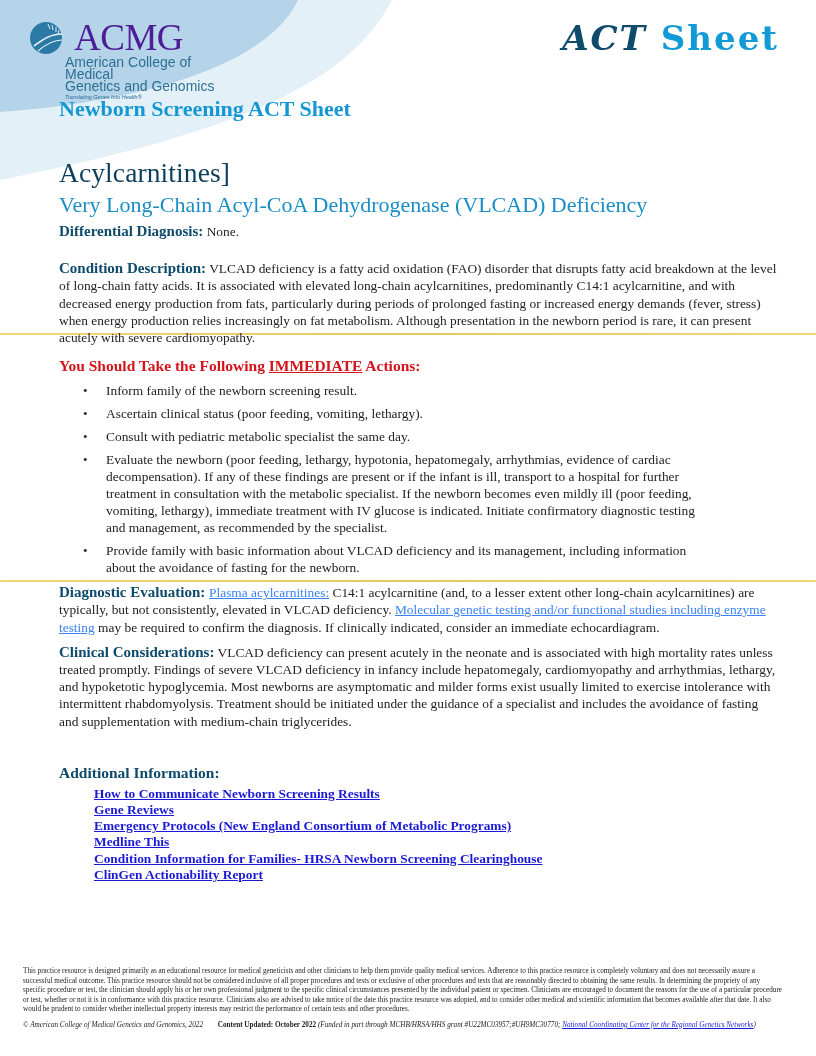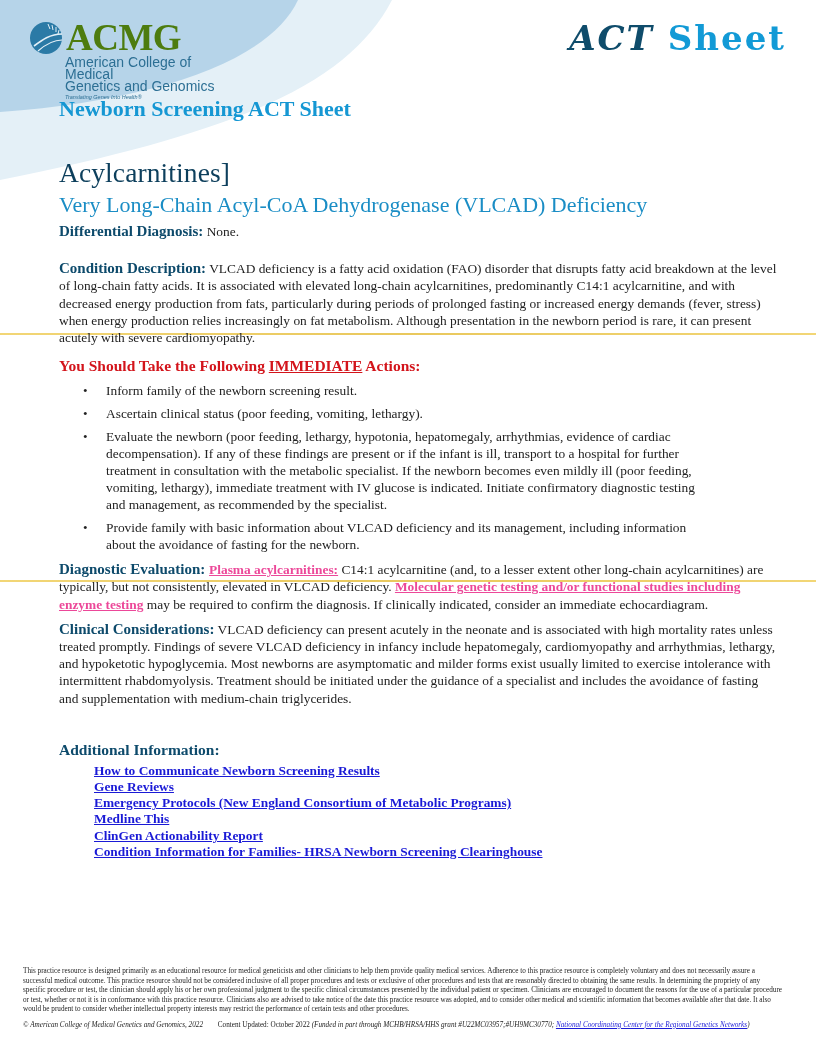--- a/index.html
+++ b/index.html
@@ -7,33 +7,33 @@
     width: 816px; height: 1056px; position: relative; overflow: hidden;
     background: #ffffff;
     font-family: "DejaVu Serif", "Liberation Serif", serif;
     color: #222;
   }
   .bg-swoosh { position: absolute; left: 0; top: 0; width: 816px; height: 200px; pointer-events: none; }
   .logo { position: absolute; left: 28px; top: 20px; width: 200px; }
   .logo-row { display: flex; align-items: center; }
   .logo-mark { width: 36px; height: 36px; }
   .logo-word {
-    font-family: "Liberation Serif", serif; font-size: 37px; color: #4d7c0f;
-    letter-spacing: -0.5px; line-height: 36px; margin-left: 2px; font-weight: bold;
+    font-family: "Liberation Serif", serif; font-size: 37px; color: #4c1d95;
+    letter-spacing: -0.5px; line-height: 36px; margin-left: 10px;
   }
   .logo-sub {
     font-family: "Liberation Sans", sans-serif; font-size: 14px; color: #2c6f94;
     margin-left: 37px; line-height: 11.5px; margin-top: 1px;
   }
   .logo-tag {
     font-family: "Liberation Sans", sans-serif; font-size: 5.5px; font-style: italic;
     color: #2c6f94; margin-left: 37px; margin-top: 1px;
   }
   .act-sheet {
-    position: absolute; right: 30px; top: 18px;
+    position: absolute; right: 37px; top: 18px;
     font-family: "DejaVu Serif", serif; font-size: 34px; font-weight: bold; letter-spacing: 2px;
   }
   .act-sheet .a { color: #0f4c6b; font-style: italic; }
   .act-sheet .s { color: #129ad6; }
 
   .content { position: absolute; left: 59px; top: 98px; width: 720px; }
   .kicker { font-family: Liberation Serif, serif; font-weight: bold; font-size: 22px; color: #1597d3; margin: 0; line-height: 22px; }
   .title { font-family: "Liberation Serif", serif; font-size: 27.5px; color: #0d3f5c; line-height: 34px; margin: 2px 0 0 0; font-weight: normal; letter-spacing: 0.1px; }
   .subtitle { font-family: "Liberation Serif", serif; font-size: 22px; color: #1a8dc5; line-height: 28px; margin: 1px 0 4px 0; font-weight: normal; }
   .para { font-family: "Liberation Serif", serif; font-size: 13.4px; line-height: 17.2px; color: #222; margin: 0; }
@@ -46,33 +46,33 @@
     color: #d3141b; font-size: 15.5px; margin: 0; line-height: 20px;
   }
   .immediate .u { text-decoration: underline; }
   ul.actions { margin: 6px 0 0 0; padding: 0 0 0 47px; list-style: none; }
   ul.actions li {
     position: relative; font-family: "Liberation Serif", serif; font-size: 13.4px; line-height: 17px;
     color: #222; margin-bottom: 6px; padding-left: 0; width: 600px;
   }
   ul.actions li::before { content: "\2022"; position: absolute; left: -23px; top: 0; font-size: 13px; }
   ul.actions li.gap { margin-top: 22px; }
-  a.link { color: #ec4899; text-decoration: underline; font-weight: bold; }
+  a.link { color: #3b82f6; text-decoration: underline; font-weight: normal; }
   .addl { margin-top: 34px; }
   .addl-title { font-family: "Liberation Serif", serif; font-weight: bold; font-size: 15.5px; color: #0d4a6b; margin: 0 0 4px 0; }
   .addl-links { padding-left: 35px; }
   .addl-links a {
     display: block; font-family: "Liberation Serif", serif; font-weight: bold; font-size: 13.4px;
     color: #1a1ad6; text-decoration: underline; line-height: 16.2px;
   }
   .footer { position: absolute; left: 23px; top: 967px; width: 760px; }
   .disclaimer { font-family: "Liberation Serif", serif; font-size: 7.2px; line-height: 9.5px; color: #222; margin: 0; }
   .copy { font-family: "Liberation Serif", serif; font-size: 7.2px; line-height: 9.5px; color: #222; margin: 6px 0 0 0; }
   .copy .it { font-style: italic; }
-  .copy .b { font-weight: normal; padding-left: 13px; }
+  .copy .b { font-weight: bold; padding-left: 13px; }
   .copy a { color: #1a1ad6; text-decoration: underline; font-style: italic; }
 </style>
 </head>
 <body>
 
 <svg class="bg-swoosh" viewBox="0 0 816 200" preserveAspectRatio="none">
   <path d="M0,0 L392,0 C350,80 250,130 0,180 Z" fill="#e4f0f7"></path>
   <path d="M0,0 L298,0 C270,60 160,100 0,112 Z" fill="#b6d4e9"></path>
 </svg>
 
@@ -115,41 +115,42 @@
     <span class="lbl">Condition Description:</span><span> VLCAD deficiency is a fatty acid oxidation (FAO) disorder that disrupts fatty acid breakdown at the level of long-chain fatty acids. It is associated with elevated long-chain acylcarnitines, predominantly C14:1 acylcarnitine, and with decreased energy production from fats, particularly during periods of prolonged fasting or increased energy demands (fever, stress) when energy production relies increasingly on fat metabolism. Although presentation in the newborn period is rare, it can present acutely with severe cardiomyopathy.</span>
   </p>
 
   <p class="immediate">
     <span>You Should Take the Following </span><span class="u">IMMEDIATE</span><span> Actions:</span>
   </p>
 
   <ul class="actions">
     <li>Inform family of the newborn screening result.</li>
     <li>Ascertain clinical status (poor feeding, vomiting, lethargy).</li>
+    <li>Consult with pediatric metabolic specialist the same day.</li>
     <li>Evaluate the newborn (poor feeding, lethargy, hypotonia, hepatomegaly, arrhythmias, evidence of cardiac decompensation). If any of these findings are present or if the infant is ill, transport to a hospital for further treatment in consultation with the metabolic specialist. If the newborn becomes even mildly ill (poor feeding, vomiting, lethargy), immediate treatment with IV glucose is indicated. Initiate confirmatory diagnostic testing and management, as recommended by the specialist.</li>
     <li>Provide family with basic information about VLCAD deficiency and its management, including information about the avoidance of fasting for the newborn.</li>
   </ul>
 
   <p class="para" style="margin-top:8px;">
     <span class="lbl">Diagnostic Evaluation</span><span class="lbl">: </span><a class="link" href="#">Plasma acylcarnitines:</a><span> C14:1 acylcarnitine (and, to a lesser extent other long-chain acylcarnitines) are typically, but not consistently, elevated in VLCAD deficiency. </span><a class="link" href="#">Molecular genetic testing and/or functional studies including enzyme testing</a><span> may be required to confirm the diagnosis. If clinically indicated, consider an immediate echocardiagram.</span>
   </p>
 
   <p class="para" style="margin-top:8px;">
     <span class="lbl">Clinical Considerations:</span><span> VLCAD deficiency can present acutely in the neonate and is associated with high mortality rates unless treated promptly. Findings of severe VLCAD deficiency in infancy include hepatomegaly, cardiomyopathy and arrhythmias, lethargy, and hypoketotic hypoglycemia. Most newborns are asymptomatic and milder forms exist usually limited to exercise intolerance with intermittent rhabdomyolysis. Treatment should be initiated under the guidance of a specialist and includes the avoidance of fasting and supplementation with medium-chain triglycerides.</span>
   </p>
 
   <div class="addl">
     <p class="addl-title">Additional Information:</p>
     <div class="addl-links">
       <a href="#">How to Communicate Newborn Screening Results</a>
       <a href="#">Gene Reviews</a>
       <a href="#">Emergency Protocols (New England Consortium of Metabolic Programs)</a>
       <a href="#">Medline This</a>
+      <a href="#">Condition Information for Families- HRSA Newborn Screening Clearinghouse</a>
       <a href="#">ClinGen Actionability Report</a>
-      <a href="#">Condition Information for Families- HRSA Newborn Screening Clearinghouse</a>
     </div>
   </div>
 </div>
 
 <div class="footer">
   <p class="disclaimer">This practice resource is designed primarily as an educational resource for medical geneticists and other clinicians to help them provide quality medical services. Adherence to this practice resource is completely voluntary and does not necessarily assure a successful medical outcome. This practice resource should not be considered inclusive of all proper procedures and tests or exclusive of other procedures and tests that are reasonably directed to obtaining the same results. In determining the propriety of any specific procedure or test, the clinician should apply his or her own professional judgment to the specific clinical circumstances presented by the individual patient or specimen. Clinicians are encouraged to document the reasons for the use of a particular procedure or test, whether or not it is in conformance with this practice resource. Clinicians also are advised to take notice of the date this practice resource was adopted, and to consider other medical and scientific information that becomes available after that date. It also would be prudent to consider whether intellectual property interests may restrict the performance of certain tests and other procedures.</p>
   <p class="copy">
     <span class="it">© American College of Medical Genetics and Genomics, 2022 </span><span class="b">Content Updated: October 2022</span><span class="it">  (Funded in part through MCHB/HRSA/HHS grant #U22MC03957;#UH9MC30770; </span><a href="#">National Coordinating Center for the Regional Genetics Networks</a><span class="it">)</span>
   </p>
 </div>

